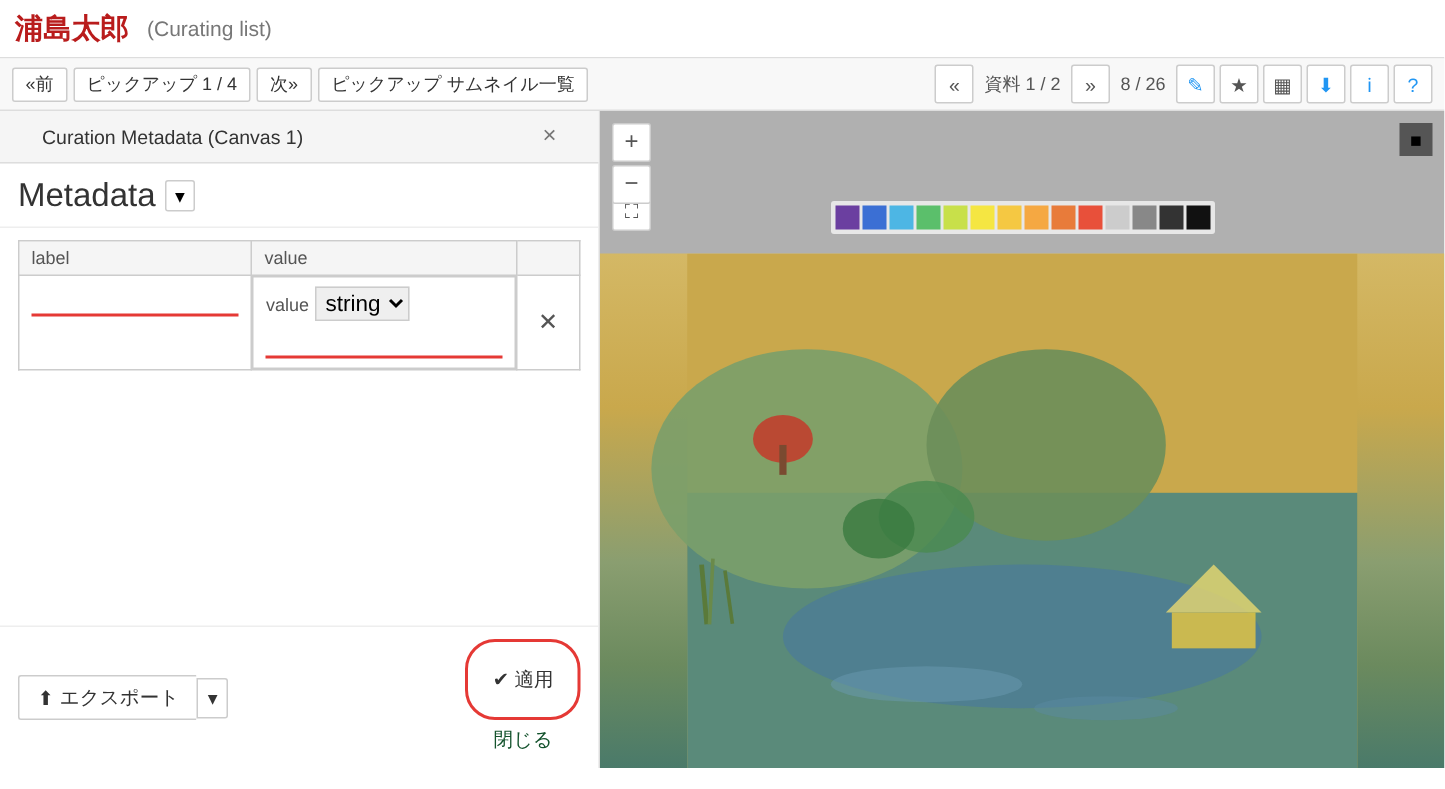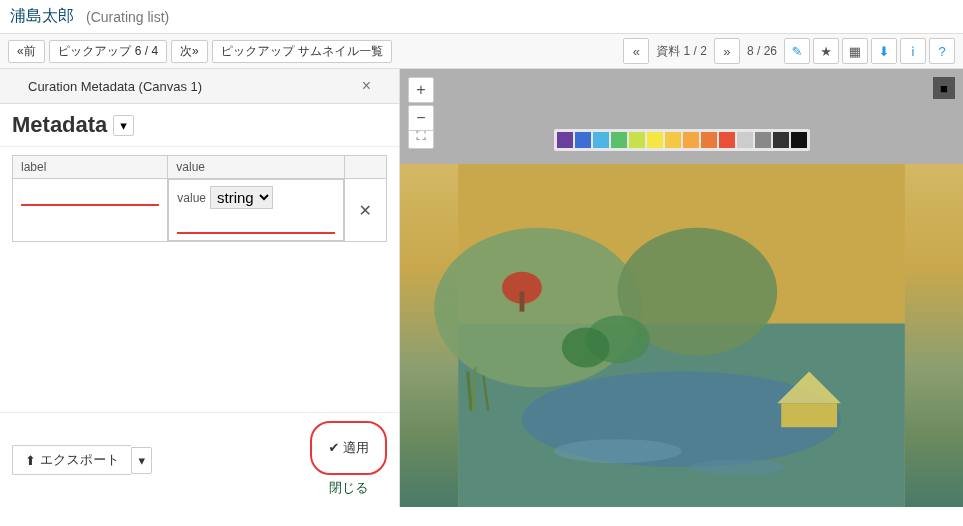--- a/index.html
+++ b/index.html
@@ -2,21 +2,21 @@
 <html><head>
   <meta charset="utf-8">
   <style>
     * { box-sizing: border-box; margin: 0; padding: 0; }
     body { font-family: sans-serif; font-size: 13px; background: #fff; width: 963px; height: 526px; overflow: hidden; }
 
     
     .page-title-bar {
       display: flex; align-items: center; padding: 6px 10px; border-bottom: 1px solid #ddd; gap: 8px;
     }
-    .page-title-text { font-size: 16px; font-weight: normal; color: #0c4a6e; }
+    .page-title-text { font-size: 19px; font-weight: bold; color: #b91c1c; }
     .page-title-sub { font-size: 14px; color: #777; margin-left: 4px; }
 
     
     .nav-bar {
       display: flex; align-items: center; padding: 4px 8px; border-bottom: 1px solid #ddd; gap: 4px; background: #f8f8f8;
     }
     .nav-btn {
       border: 1px solid #ccc; background: #fff; padding: 2px 8px; font-size: 12px; cursor: pointer; border-radius: 2px; color: #333;
     }
     .spacer { flex: 1; }
@@ -39,21 +39,21 @@
       display: flex; flex-direction: column; padding: 0;
     }
     .panel-header {
       display: flex; align-items: center; justify-content: space-between;
       padding: 8px 28px; border-bottom: 1px solid #ddd; background: #f5f5f5;
     }
     .panel-title { font-size: 13px; font-weight: normal; color: #333; }
     .panel-close { cursor: pointer; color: #777; font-size: 16px; background: none; border: none; }
 
     .metadata-header { padding: 8px 12px; border-bottom: 1px solid #eee; display: flex; align-items: center; gap: 6px; }
-    .metadata-title { font-size: 22px; font-weight: bold; color: #333; }
+    .metadata-title { font-size: 22px; font-weight: normal; color: #333; }
     .dropdown-arrow {
       border: 1px solid #ccc; background: #fff; padding: 2px 6px; cursor: pointer; border-radius: 2px; font-size: 13px;
     }
 
     
     .metadata-table-area { padding: 8px 12px; flex: 1; }
     .meta-table { width: 100%; border-collapse: collapse; border: 1px solid #ccc; }
     .meta-table th { background: #f5f5f5; padding: 4px 8px; text-align: left; font-weight: normal; font-size: 12px; border: 1px solid #ccc; color: #555; }
     .meta-table td { padding: 6px 8px; border: 1px solid #ccc; vertical-align: top; }
 
@@ -134,21 +134,21 @@
 </head>
 <body>
 
 <div class="page-title-bar">
   <span class="page-title-text">浦島太郎</span>
   <span class="page-title-sub">(Curating list)</span>
 </div>
 
 <div class="nav-bar">
   <button class="nav-btn">«前</button>
-  <button class="nav-btn">ピックアップ 6 / 4</button>
+  <button class="nav-btn">ピックアップ 1 / 4</button>
   <button class="nav-btn">次»</button>
   <button class="nav-btn">ピックアップ サムネイル一覧</button>
 
   <div class="spacer"></div>
 
   <div class="nav-right">
     <button class="nav-icon-btn">«</button>
     <span class="nav-count">資料 1 / 2</span>
     <button class="nav-icon-btn">»</button>
     <span class="nav-count">8 / 26</span>

